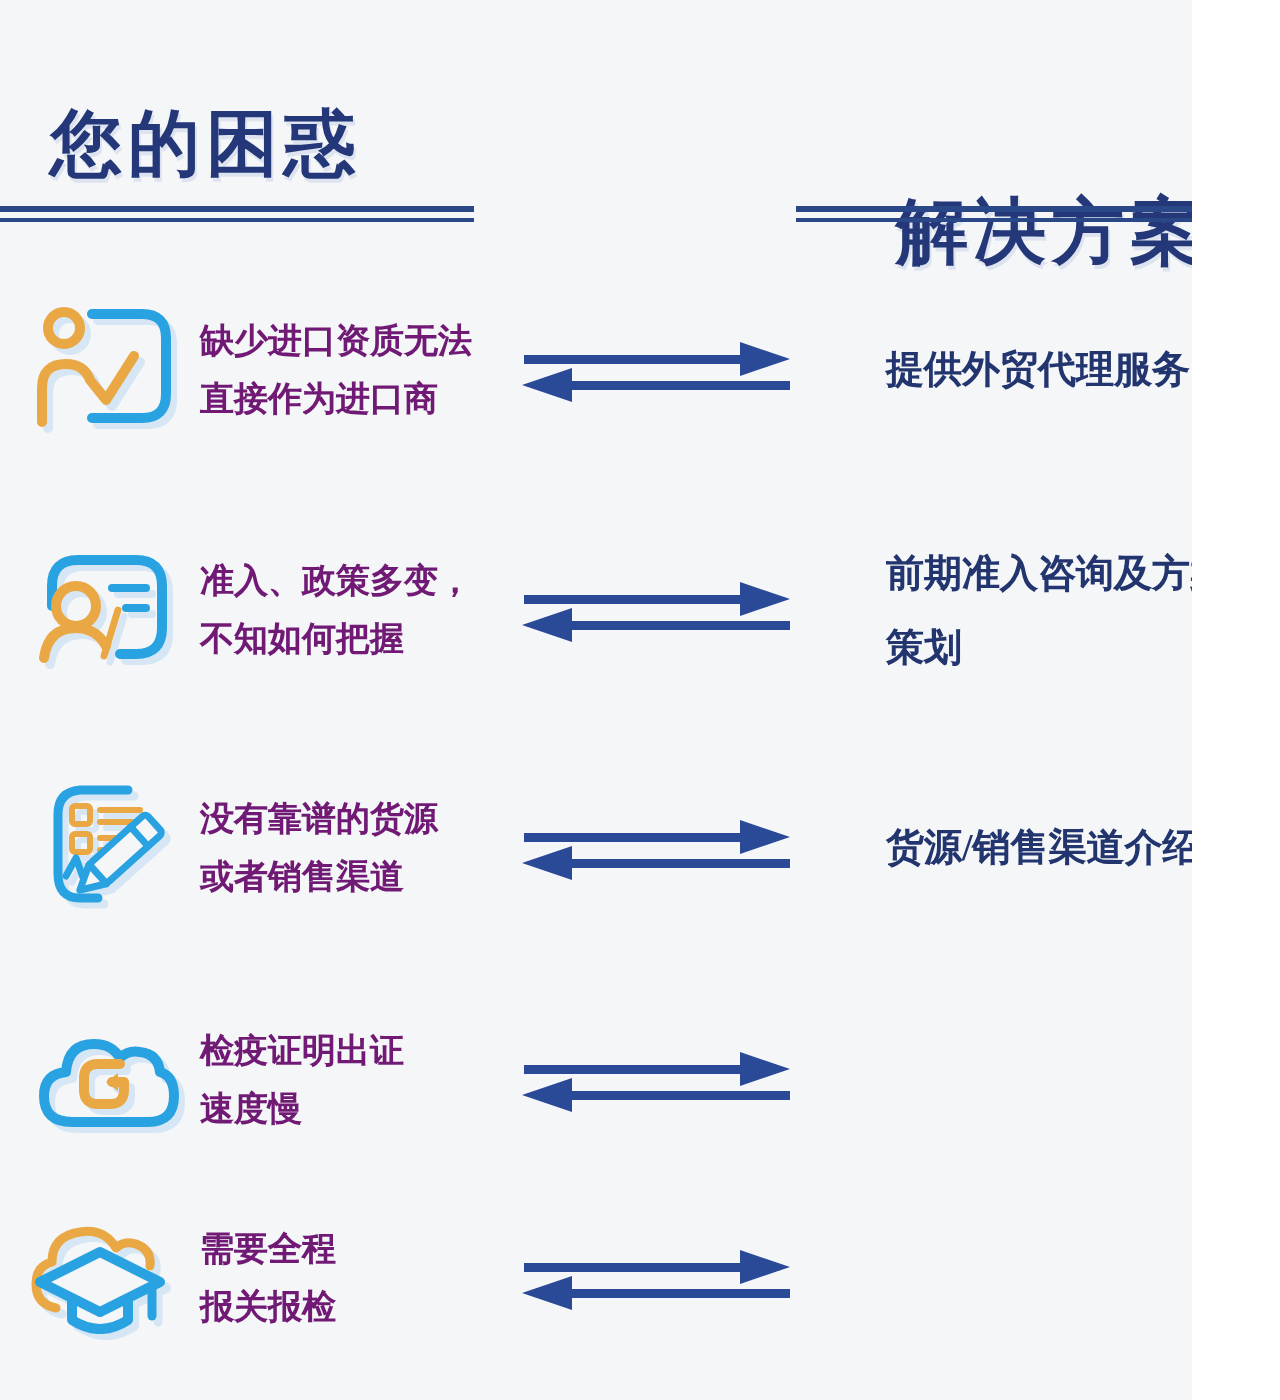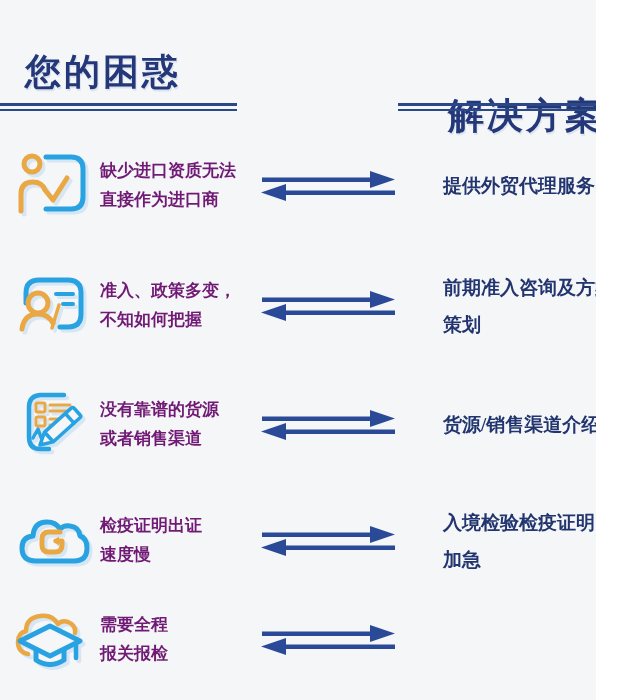--- a/index.html
+++ b/index.html
@@ -142,22 +142,20 @@
     <div class="problem">检疫证明出证
 速度慢</div>
     <div class="arrows">
       <svg width="136" height="32" viewBox="0 0 136 32">
         <rect class="arrow-fill" x="2" y="7.5" width="110" height="4.5"></rect>
         <polygon class="arrow-fill" points="110,1 135,9.5 110,18"></polygon>
         <polygon class="arrow-fill" points="26,14 1,22.5 26,31"></polygon>
         <rect class="arrow-fill" x="24" y="20.5" width="111" height="4.5"></rect>
       </svg>
     </div>
-    <div class="solution">入境检验检疫证明
-加急</div>
   </section>
 
   <section class="row" style="top:584px">
     <div class="icon-box">
       <svg width="80" height="78" viewBox="0 0 80 78">
         <path class="st-orange" stroke-width="4.5" d="M15 53 Q5 51 5 41 Q5 32 13 30 Q13 17 27 15 Q39 13 45 23 Q49 19 55 21 Q63 24 62 32"></path>
         <path class="st-blue fill-bg" stroke-width="5" d="M23 47 V59 Q37 68 51 59 V47"></path>
         <polygon class="st-blue fill-bg" stroke-width="5" points="37,25 67,40 37,55 7,40"></polygon>
         <line class="st-blue" stroke-width="4.5" x1="63" y1="43" x2="63" y2="57"></line>
       </svg>

